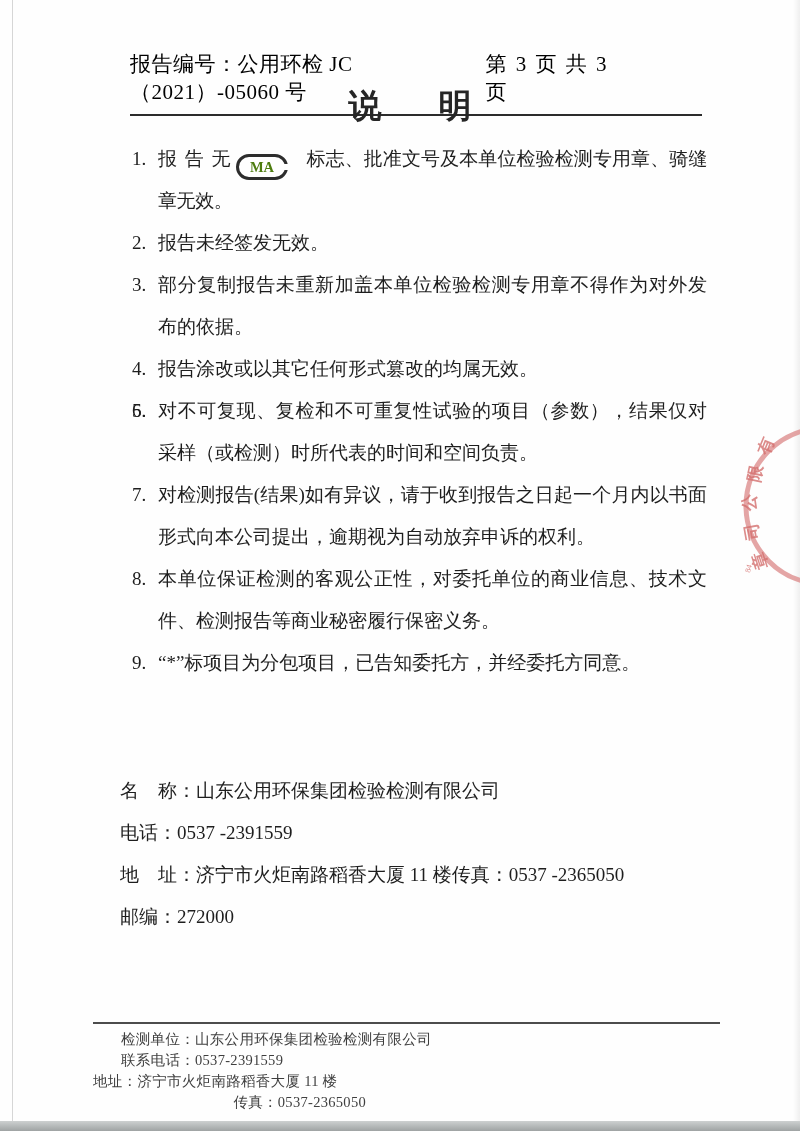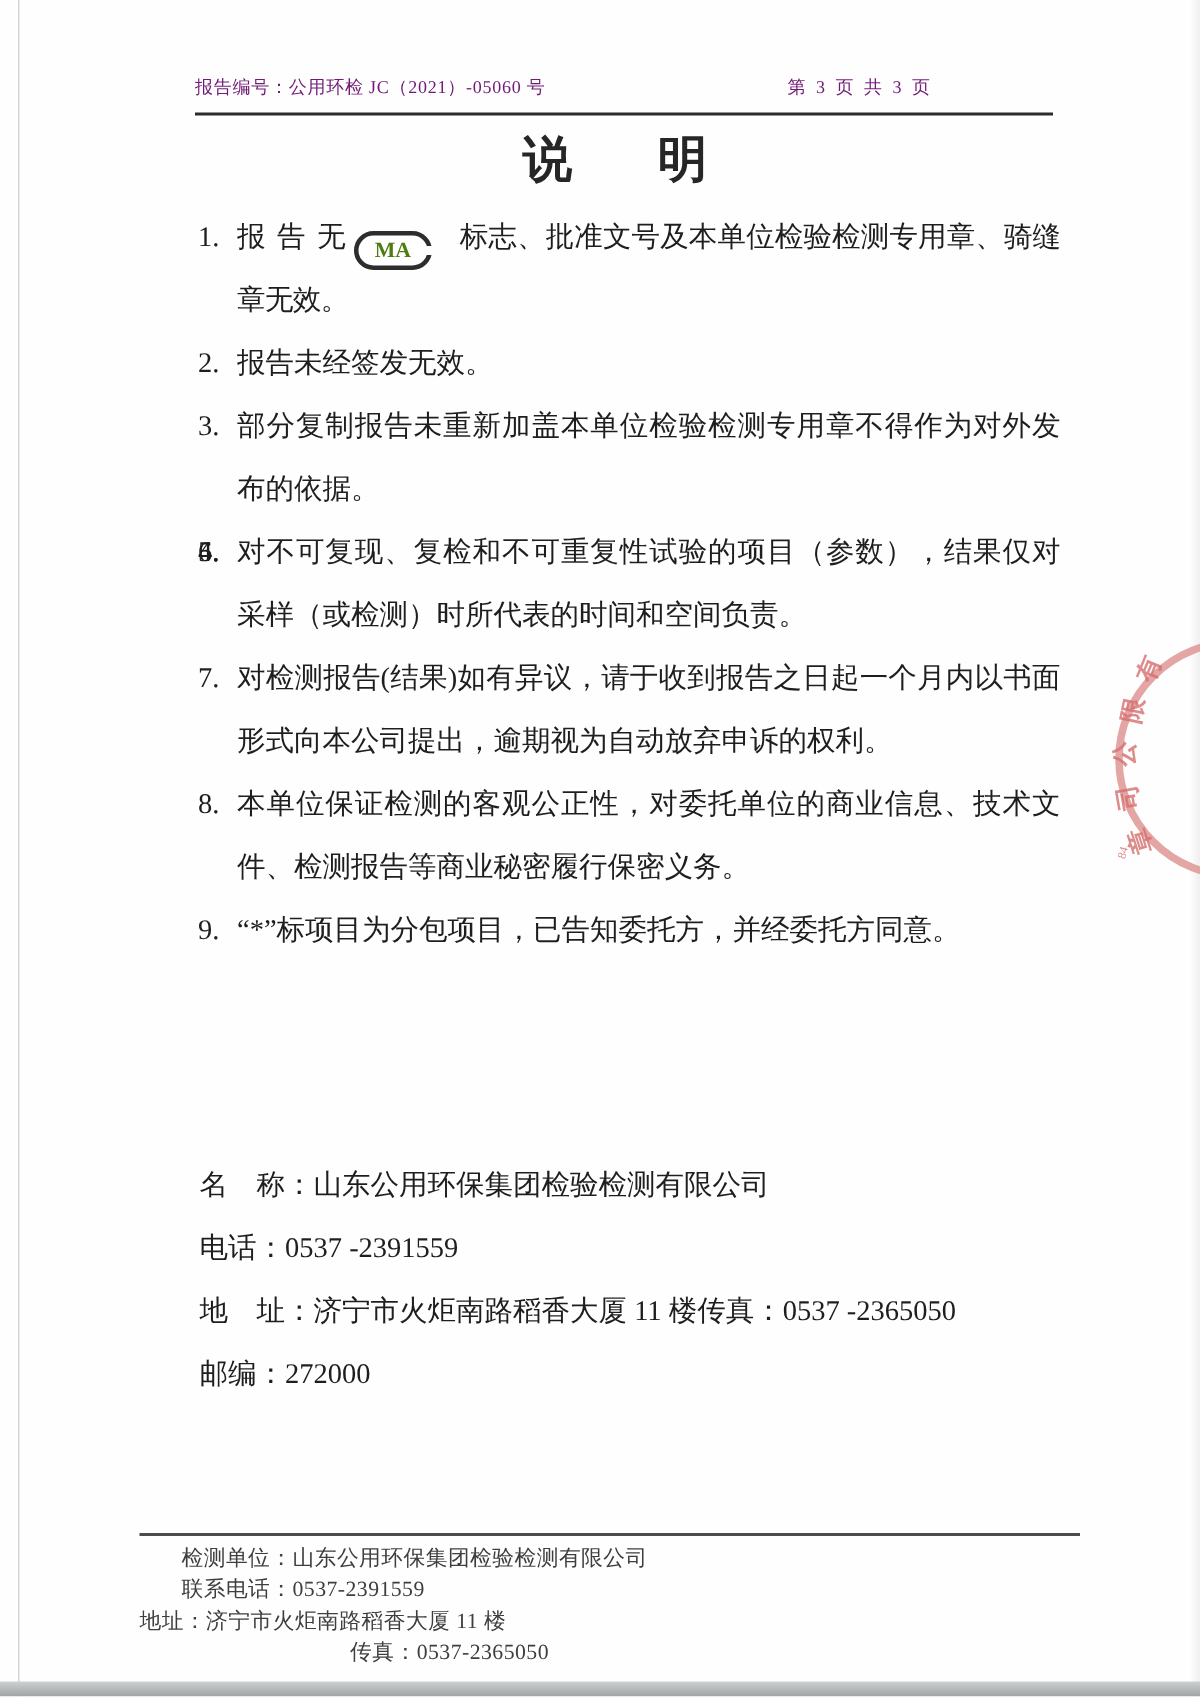--- a/index.html
+++ b/index.html
@@ -13,22 +13,22 @@
   .edge-line-left{position:absolute;left:12px;top:0;width:1px;height:100%;background:#d6d6d6;}
   .edge-band-bottom{position:absolute;left:0;bottom:0;width:100%;height:10px;
     background:linear-gradient(#cdd0d0,#9fa3a3);}
   .edge-shade-right{position:absolute;right:0;top:0;width:7px;height:100%;
     background:linear-gradient(to right,rgba(0,0,0,0),rgba(0,0,0,0.06));}
 
   
   .header{
     position:absolute;left:130px;top:50px;width:572px;
     display:flex;justify-content:space-between;align-items:baseline;
-    font-size:12px;letter-spacing:.5px;
-    border-bottom:2px solid #2c2c2c;padding-bottom:8px;color:#701a75;
+    font-size:21px;letter-spacing:.5px;
+    border-bottom:2px solid #2c2c2c;padding-bottom:8px;color:#000000;
   }
   .header .pageinfo{margin-right:80px;letter-spacing:2px;}
 
   
   .title{
     position:absolute;left:130px;top:84px;width:572px;margin:0;
     text-align:center;font-size:33px;font-weight:700;letter-spacing:12px;color:#262626;
   }
 
   
@@ -52,21 +52,21 @@
     display:block;font-family:Liberation Serif, serif;
     font-weight:700;font-size:14.5px;line-height:20px;letter-spacing:0;color:#4d7c0f;
   }
   .cma::after{ 
     content:"";position:absolute;right:-4.5px;top:50%;transform:translateY(-50%);
     width:5px;height:6px;background:#fefefe;
   }
 
   
   .contact{
-    position:absolute;left:133px;top:770px;width:582px;
+    position:absolute;left:120px;top:770px;width:582px;
     font-size:19px;line-height:42px;color:#1e1e1e;
   }
   .contact .fax{}
 
   
   .footer{
     position:absolute;left:93px;top:1022px;width:627px;
     border-top:2px solid #4c4c4c;padding-top:5px;
     display:flex;justify-content:space-between;
     font-size:14.5px;line-height:21px;color:#3e3e3e;letter-spacing:.3px;flex-direction:column;
@@ -101,20 +101,21 @@
     <li>
       <span class="num">2.</span>
       <span class="txt">报告未经签发无效。</span>
     </li>
     <li>
       <span class="num">3.</span>
       <span class="txt">部分复制报告未重新加盖本单位检验检测专用章不得作为对外发布的依据。</span>
     </li>
     <li>
       <span class="num">4.</span>
+      <span class="txt">报告涂改或以其它任何形式篡改的均属无效。</span>
     </li>
     <li>
       <span class="num">5.</span>
     </li>
     <li>
       <span class="num">6.</span>
       <span class="txt">对不可复现、复检和不可重复性试验的项目（参数），结果仅对采样（或检测）时所代表的时间和空间负责。</span>
     </li>
     <li>
       <span class="num">7.</span>

